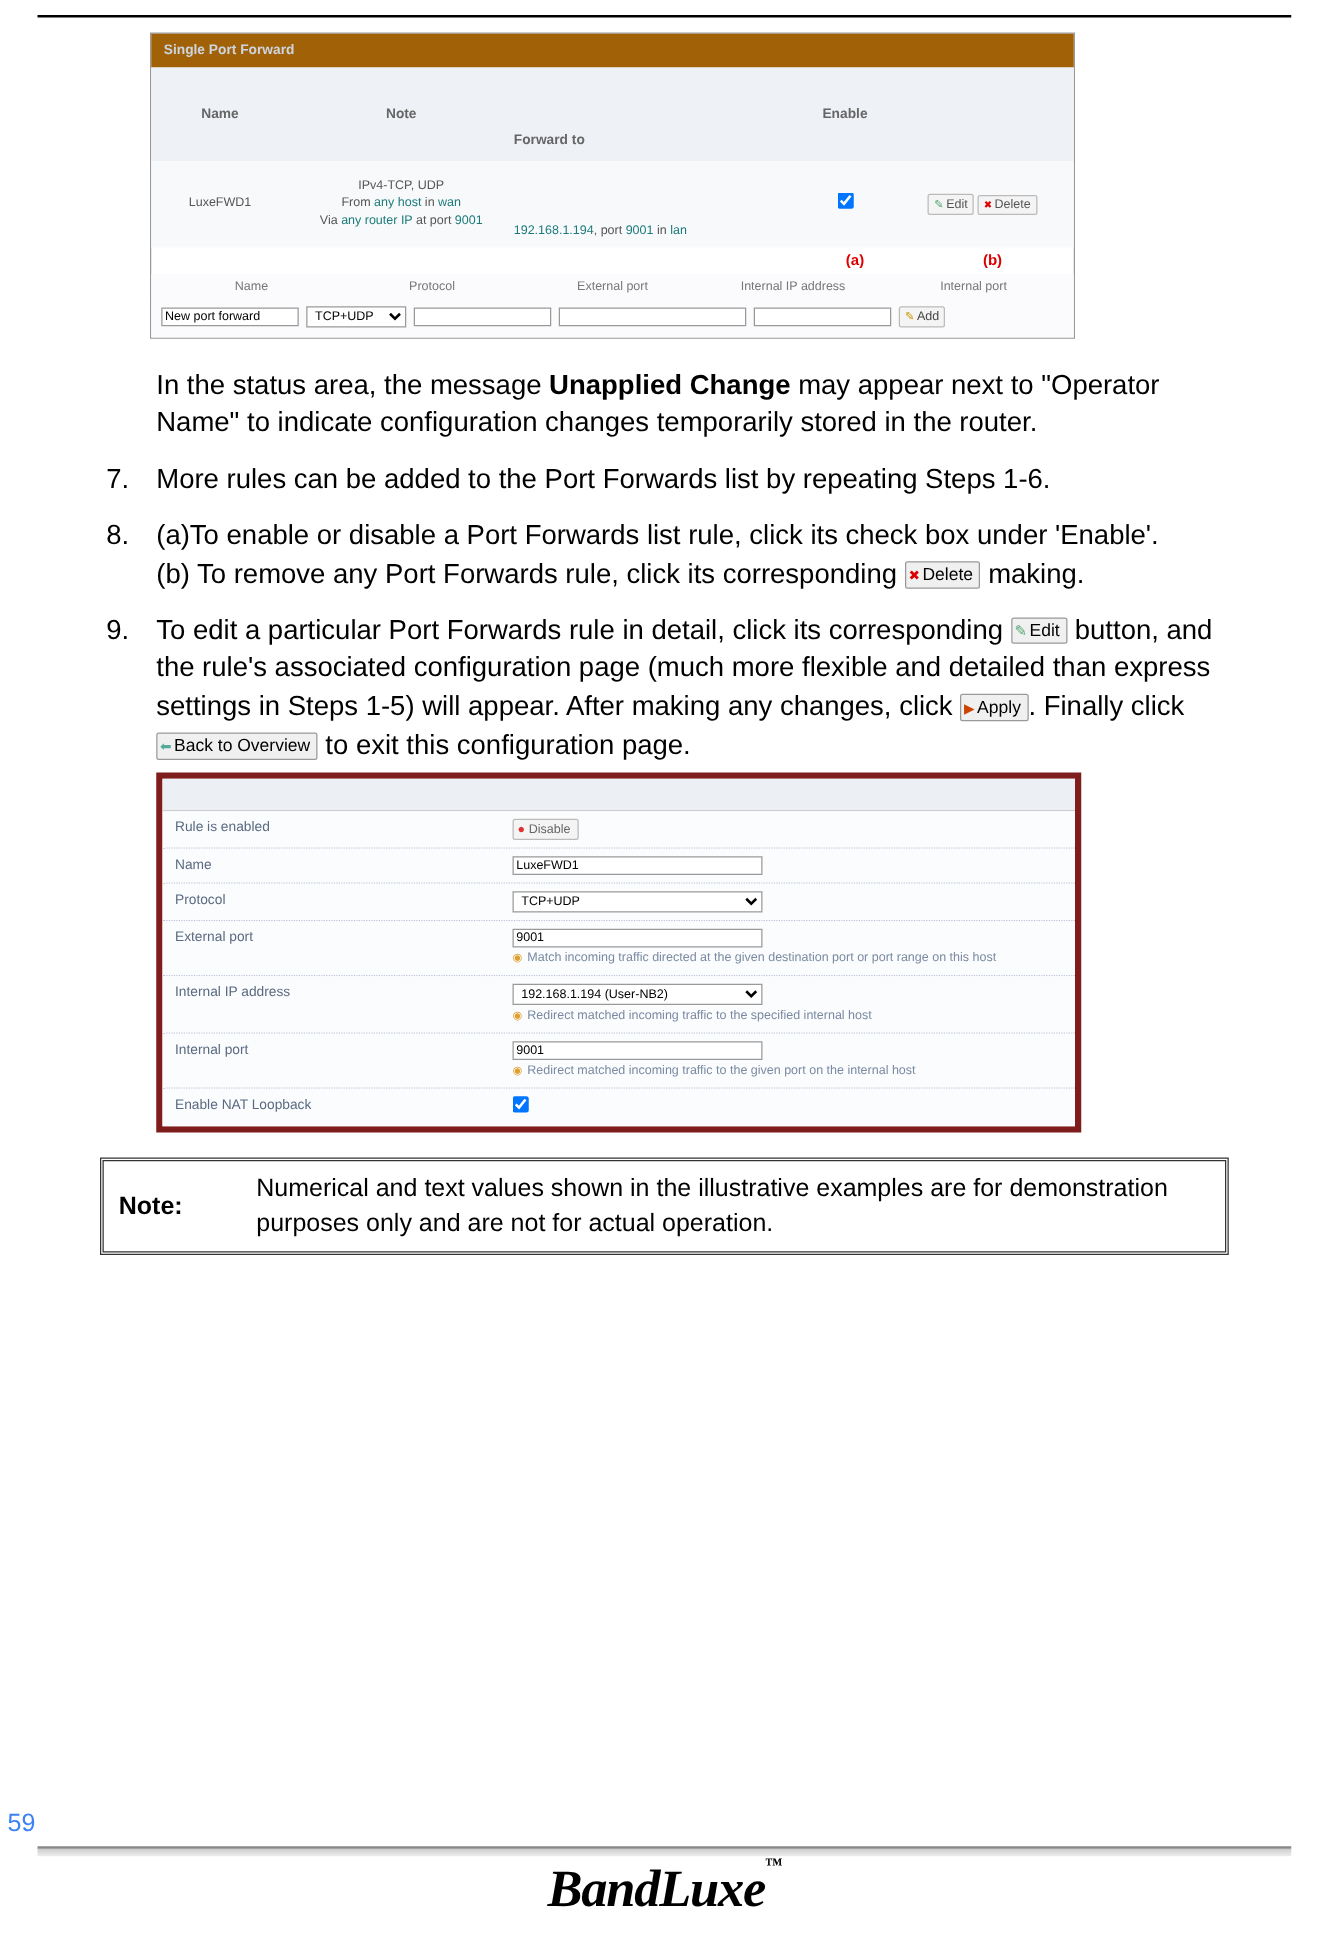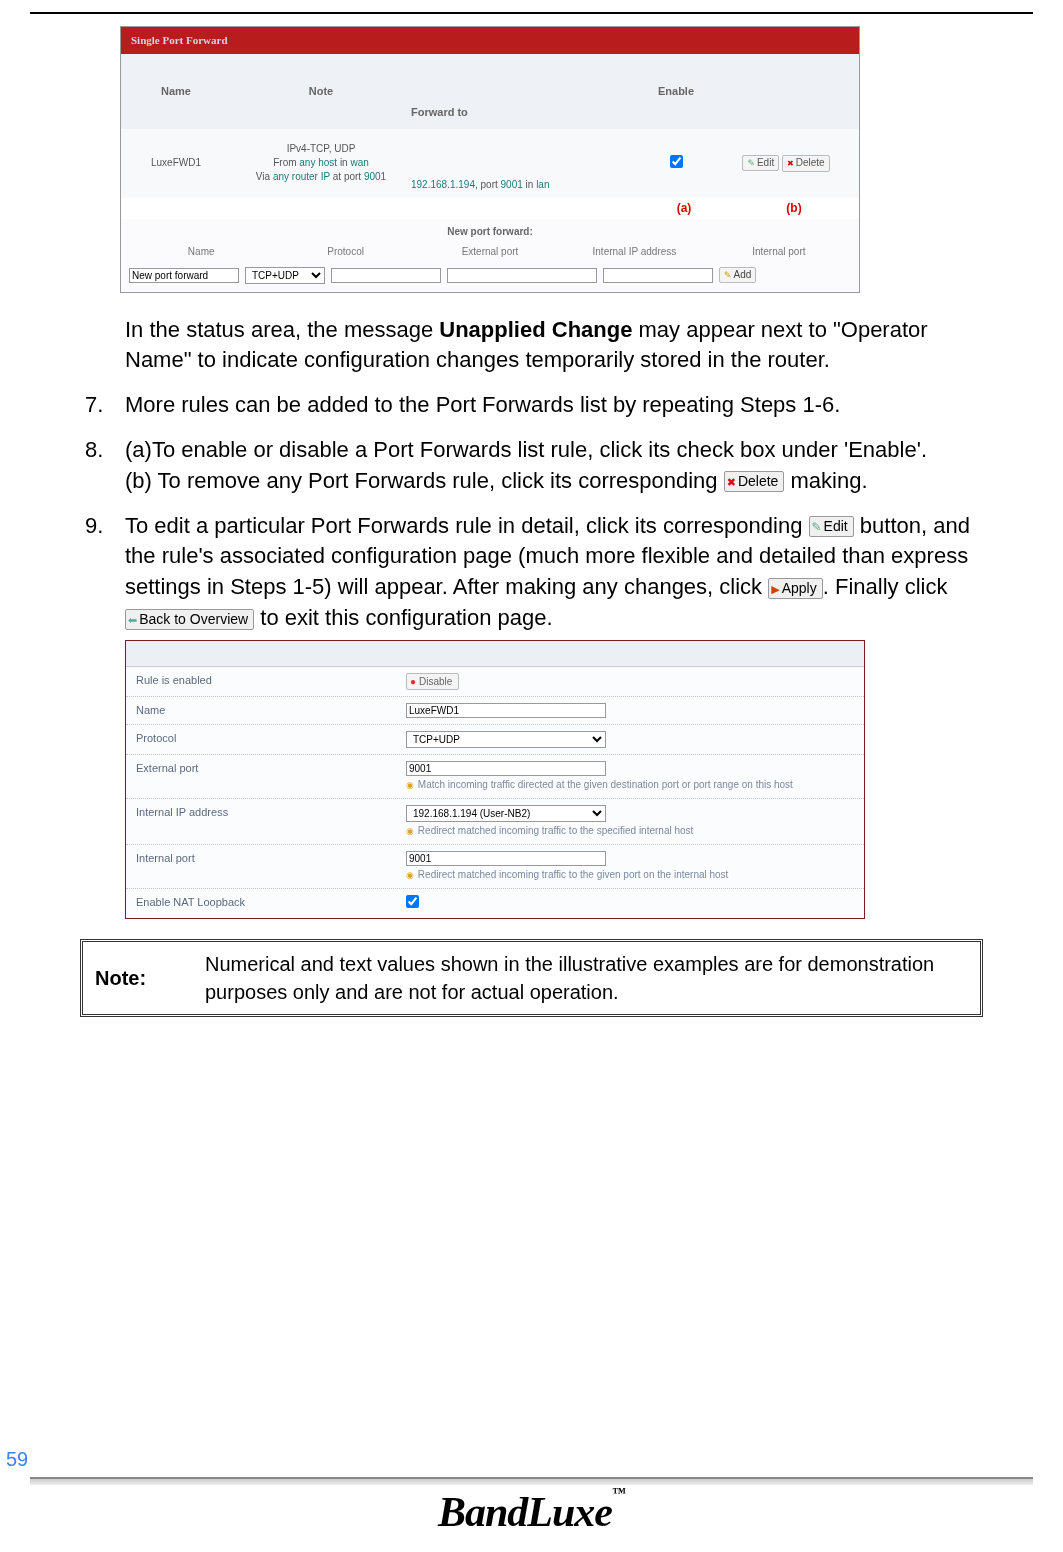--- a/index.html
+++ b/index.html
@@ -22,26 +22,25 @@
     padding: 0 40px 0 40px;
   }
   .screenshot1 {
     margin-left: 80px;
     width: 740px;
     border: 1px solid #999;
     font-size: 11px;
     color: #444;
   }
   .ss1-title {
-    background: #b91c1c;
+    background: #a16207;
     color: #cdd5e0;
     padding: 6px 10px;
     font-weight: bold;
     font-size: 11px;
-    font-family: Liberation Serif, serif;
   }
   .ss1-row { display: flex; align-items: center; }
   .ss1-head {
     background: #eef1f6;
     color: #666;
     font-weight: bold;
     padding: 8px 0;
   }
   .ss1-col-name { width: 110px; text-align: center; }
   .ss1-col-match { width: 180px; text-align: center; }
@@ -152,21 +151,21 @@
   }
   .inline-btn.del::before { content: "✖"; color: #d00; font-size: 11px; margin-right: 2px; }
   .inline-btn.edit::before { content: "✎"; color: #5a7; font-size: 12px; margin-right: 2px; }
   .inline-btn.apply::before { content: "▶"; color: #c40; font-size: 11px; margin-right: 2px; }
   .inline-btn.back::before { content: "⬅"; color: #5a9; font-size: 11px; margin-right: 2px; }
 
   .screenshot2 {
     margin-left: 85px;
     margin-top: 6px;
     width: 740px;
-    border: 1px solid #7f1d1d;
+    border: 5px solid #7f1d1d;
     font-size: 11px;
     color: #5a6a80;
   }
   .ss2-strip {
     height: 26px;
     background: #eceff4;
     border-bottom: 1px solid #ccc;
   }
   .ss2-row {
     display: flex;
@@ -279,21 +278,20 @@
       <div class="ss1-col-act">
         <span class="mini-btn pencil">Edit</span>
         <span class="mini-btn red-x">Delete</span>
       </div>
     </div>
     <div class="ss1-ab-row">
       <div class="spacer"></div>
       <div class="ss1-ab-a">(a)</div>
       <div class="ss1-ab-b">(b)</div>
     </div>
-    <div class="ss1-npf-title">New port forward:</div>
     <div class="ss1-npf-head">
       <div>Name</div>
       <div>Protocol</div>
       <div>External port</div>
       <div>Internal IP address</div>
       <div>Internal port</div>
     </div>
     <div class="ss1-npf-inputs">
       <input type="text" style="width: 110px;" value="New port forward">
       <select style="width:80px"><option>TCP+UDP</option></select>

